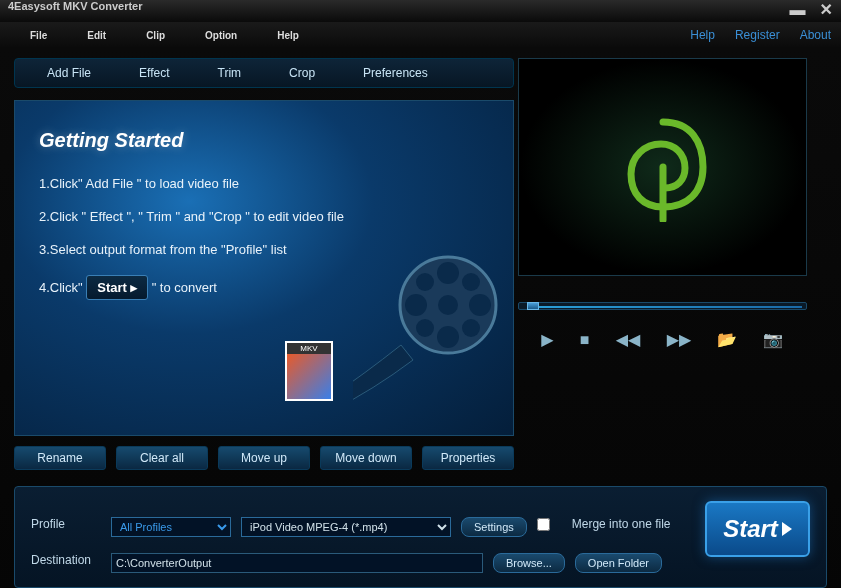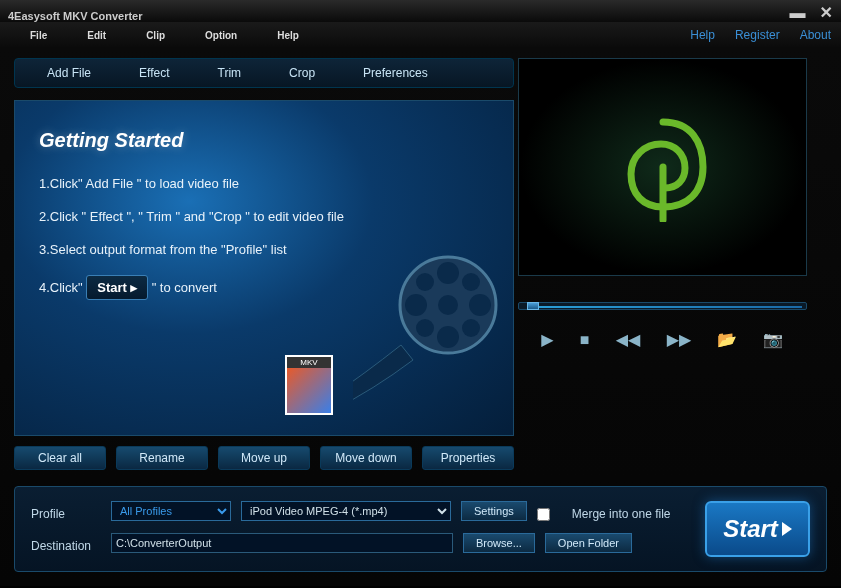--- a/index.html
+++ b/index.html
@@ -1,56 +1,56 @@
 <!DOCTYPE html>
 <html><head>
 <meta charset="utf-8">
 <style>
 * { margin: 0; padding: 0; box-sizing: border-box; font-family: Arial, sans-serif; }
 body { width: 841px; height: 588px; background: #000; overflow: hidden; }
-.titlebar { height: 22px; background: linear-gradient(#2a2a2a, #0a0a0a); display: flex; align-items: flex-end; padding: 0 8px; }
+.titlebar { height: 22px; background: linear-gradient(#2a2a2a, #0a0a0a); display: flex; align-items: flex-start; padding: 0 8px; }
 .titlebar-text { color: #ccc; font-size: 11px; font-weight: bold; }
 .titlebar-controls { margin-left: auto; display: flex; gap: 14px; align-items: center; }
 .titlebar-controls span { color: #ccc; font-size: 16px; font-weight: bold; cursor: pointer; }
 .menubar { height: 26px; background: linear-gradient(#1a1a1a, #0a0a0a); display: flex; align-items: center; padding: 0 10px; }
 .menubar .menu-item { color: #ddd; font-size: 10px; padding: 4px 20px; cursor: pointer; font-weight: bold; }
 .menubar .right-links { margin-left: auto; display: flex; gap: 20px; }
 .menubar .right-links span { color: #3a8fd6; font-size: 12px; cursor: pointer; }
 .container { padding: 10px 14px 14px 14px; background: linear-gradient(#0a0a0a, #050505); }
 .toolbar { height: 30px; background: linear-gradient(#0e2438, #071624); border: 1px solid #00354f; border-radius: 4px; display: flex; align-items: center; padding: 0 8px; margin-bottom: 12px; width: 500px; }
 .toolbar-item { color: #c8e4f5; font-size: 12px; padding: 0 24px; cursor: pointer; }
 .main-row { display: flex; gap: 4px; }
 .left-panel { width: 500px; }
 .main-area { width: 500px; height: 336px; background: radial-gradient(ellipse at 35% 30%, #1a6fb5 0%, #0a3a6a 40%, #041e3a 100%); border: 1px solid #1a4a6a; position: relative; overflow: hidden; padding: 28px 24px; }
 .gs-title { color: #fff; font-size: 20px; font-weight: bold; font-style: italic; margin-bottom: 24px; text-shadow: 0 0 10px rgba(255,255,255,0.3); }
 .gs-line { color: #e8f2fa; font-size: 13px; margin-bottom: 18px; }
 .gs-btn { display: inline-block; background: linear-gradient(#0c2a42, #051a2e); border: 1px solid #3a7fb5; color: #fff; font-weight: bold; padding: 4px 10px; border-radius: 3px; font-size: 13px; }
 .film-reel { position: absolute; right: 10px; bottom: 20px; width: 150px; height: 180px; }
-.mkv-icon { position: absolute; left: 270px; bottom: 20px; width: 48px; height: 60px; background: #222; border: 2px solid #fff; display: flex; flex-direction: column; }
+.mkv-icon { position: absolute; left: 270px; bottom: 34px; width: 48px; height: 60px; background: #222; border: 2px solid #fff; display: flex; flex-direction: column; }
 .mkv-label { background: #333; color: #fff; font-size: 8px; text-align: center; padding: 1px 0; }
 .mkv-thumb { flex: 1; background: linear-gradient(135deg, #e85a2a, #3a7fe8); }
 .action-row { display: flex; gap: 10px; margin-top: 10px; }
 .small-btn { flex: 1; height: 24px; background: linear-gradient(#164a6e, #0a2842); border: 1px solid #0a3a5a; color: #d0e8f8; font-size: 12px; border-radius: 3px; cursor: pointer; }
 .preview-panel { width: 289px; }
 .preview-box { width: 289px; height: 218px; background: radial-gradient(ellipse at center, #0f2a1a 0%, #000 70%); border: 1px solid #1a3a4a; display: flex; align-items: center; justify-content: center; position: relative; }
 .logo-circle { width: 100px; height: 110px; position: relative; }
 .seekbar { margin-top: 26px; height: 8px; background: #0a1a28; border: 1px solid #1a4a6a; position: relative; border-radius: 2px; }
 .seek-handle { position: absolute; left: 8px; top: -1px; width: 12px; height: 8px; background: linear-gradient(#4a9ed8, #1a5a8a); border: 1px solid #6ab8e8; }
 .seek-line { position: absolute; left: 20px; right: 4px; top: 3px; height: 2px; background: linear-gradient(90deg, #2a9ed8, #1a6aa8); }
 .player-controls { display: flex; justify-content: space-around; align-items: center; margin-top: 20px; padding: 0 10px; }
 .pc-icon { color: #8ab4c8; font-size: 16px; cursor: pointer; }
 .bottom-box { margin-top: 16px; background: linear-gradient(#0a1e32, #051424); border: 1px solid #1a4a6a; border-radius: 4px; padding: 14px 16px; display: flex; gap: 14px; align-items: flex-start; }
 .bottom-left { flex: 1; }
-.form-row { display: flex; align-items: flex-end; gap: 10px; margin-bottom: 12px; }
+.form-row { display: flex; align-items: flex-start; gap: 10px; margin-bottom: 12px; margin-top: 16px; }
 .form-row:last-child { margin-bottom: 0; }
 .form-label { color: #c0d8e8; font-size: 12px; width: 70px; }
 .combo { height: 20px; background: #021226; border: 1px solid #2a6a9a; color: #3a9aea; font-size: 11px; padding: 0 4px; }
 .combo.blue-text { color: #3a9aea; }
 .text-input { height: 20px; background: #021226; border: 1px solid #2a5a7a; color: #d0e0e8; font-size: 11px; padding: 0 4px; }
-.settings-btn, .browse-btn, .openfolder-btn { height: 20px; background: linear-gradient(#1a4a6e, #0c2a42); border: 1px solid #2a6a9a; color: #d0e8f8; font-size: 11px; padding: 0 12px; cursor: pointer; border-radius: 0; }
+.settings-btn, .browse-btn, .openfolder-btn { height: 20px; background: linear-gradient(#1a4a6e, #0c2a42); border: 1px solid #2a6a9a; color: #d0e8f8; font-size: 11px; padding: 0 12px; cursor: pointer; border-radius: 8px; }
 .merge-check { display: flex; align-items: center; gap: 22px; color: #c0d8e8; font-size: 12px; }
 .merge-check input { width: 13px; height: 13px; }
 .start-btn { width: 105px; height: 56px; background: linear-gradient(#1a78c4, #0a4a8a); border: 2px solid #3aa0e8; border-radius: 6px; color: #fff; font-size: 24px; font-weight: bold; font-style: italic; cursor: pointer; display: flex; align-items: center; justify-content: center; gap: 4px; box-shadow: 0 0 12px rgba(30,120,200,0.5); }
 .start-btn .tri { width: 0; height: 0; border-left: 10px solid #fff; border-top: 7px solid transparent; border-bottom: 7px solid transparent; }
 </style>
 </head>
 <body>
 
 <div class="titlebar">
   <span class="titlebar-text">4Easysoft MKV Converter</span>
@@ -109,22 +109,22 @@
             <circle cx="72" cy="47" r="9" fill="#0a2a4a"></circle>
             <circle cx="118" cy="47" r="9" fill="#0a2a4a"></circle>
             <circle cx="72" cy="93" r="9" fill="#0a2a4a"></circle>
             <circle cx="118" cy="93" r="9" fill="#0a2a4a"></circle>
             <path d="M 48 110 Q 10 140 -20 160 L -20 175 Q 20 155 60 125 Z" fill="#0a2a4a" stroke="#2a5a7a"></path>
           </svg>
         </div>
       </div>
 
       <div class="action-row">
+        <button class="small-btn">Rename</button>
         <button class="small-btn">Clear all</button>
-        <button class="small-btn">Rename</button>
         <button class="small-btn">Move up</button>
         <button class="small-btn">Move down</button>
         <button class="small-btn">Properties</button>
       </div>
     </div>
 
     <div class="preview-panel">
       <div class="preview-box">
         <div class="logo-circle">
           <svg viewBox="0 0 100 110" width="100" height="110">
@@ -159,21 +159,21 @@
           <option>iPod Video MPEG-4 (*.mp4)</option>
         </select>
         <button class="settings-btn">Settings</button>
         <label class="merge-check">
           <input type="checkbox" style="">
           <span>Merge into one file</span>
         </label>
       </div>
       <div class="form-row">
         <span class="form-label">Destination</span>
-        <input class="text-input" style="width: 342px;" value="C:\ConverterOutput">
+        <input class="text-input" style="width: 372px;" value="C:\ConverterOutput">
         <button class="browse-btn">Browse...</button>
         <button class="openfolder-btn">Open Folder</button>
       </div>
     </div>
     <button class="start-btn">
       <span>Start</span>
       <span class="tri"></span>
     </button>
   </div>
 </div>

